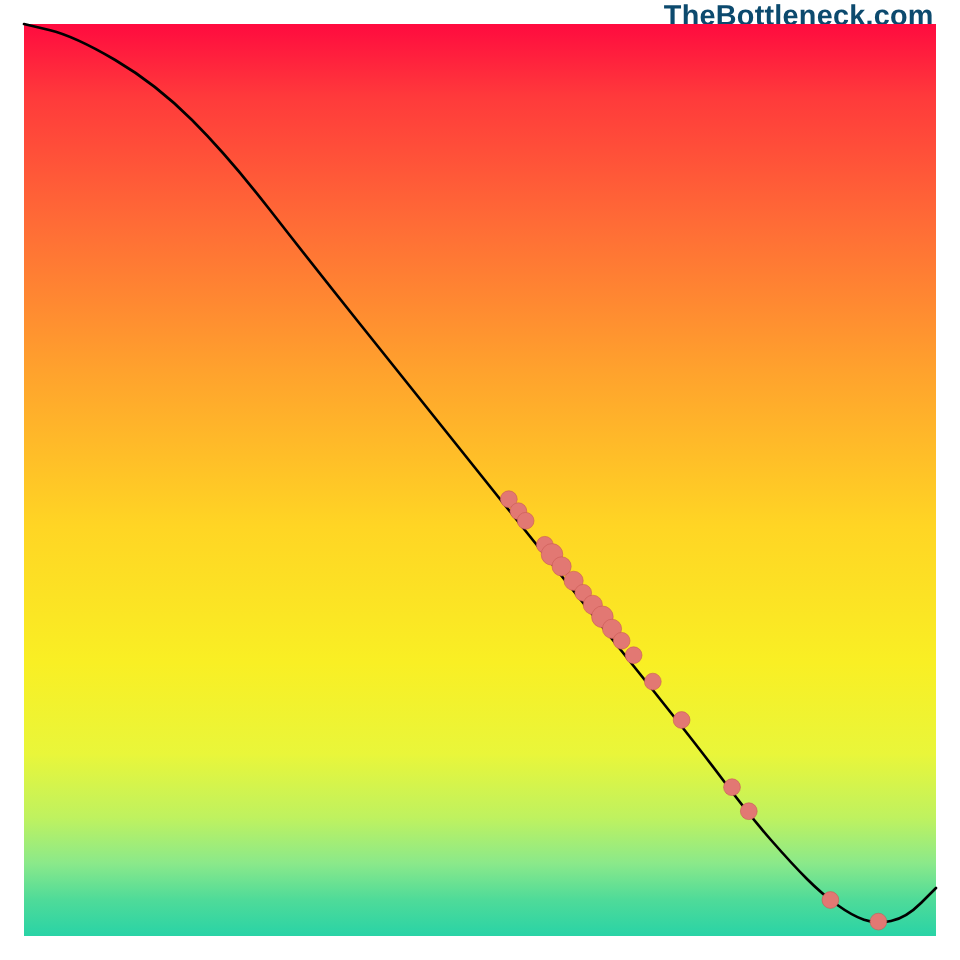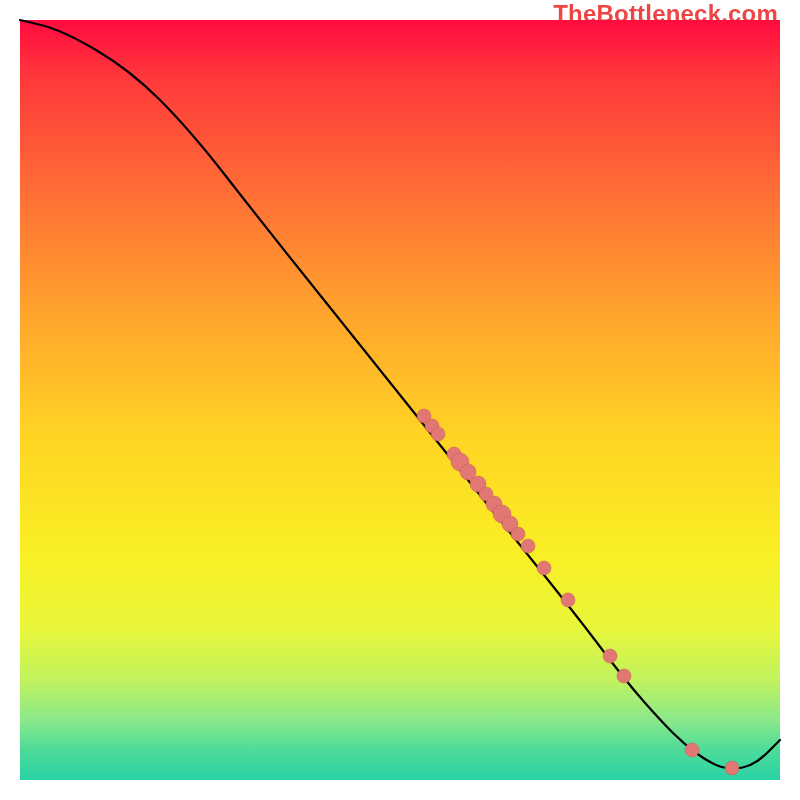--- a/index.html
+++ b/index.html
@@ -37,21 +37,21 @@
       #4fdb99 96%,
       #29d3a6 100%
     );
   }
   .watermark {
     position: absolute;
     top: 0px;
     right: 22px;
     font-size: 24px;
     font-weight: 600;
-    color: #ef4444;
+    color: #0c4a6e;
     letter-spacing: 0.2px;
     user-select: none;
   }
   svg.overlay {
     position: absolute;
     left: 20px;
     top: 20px;
     width: 760px;
     height: 760px;
     overflow: visible;

